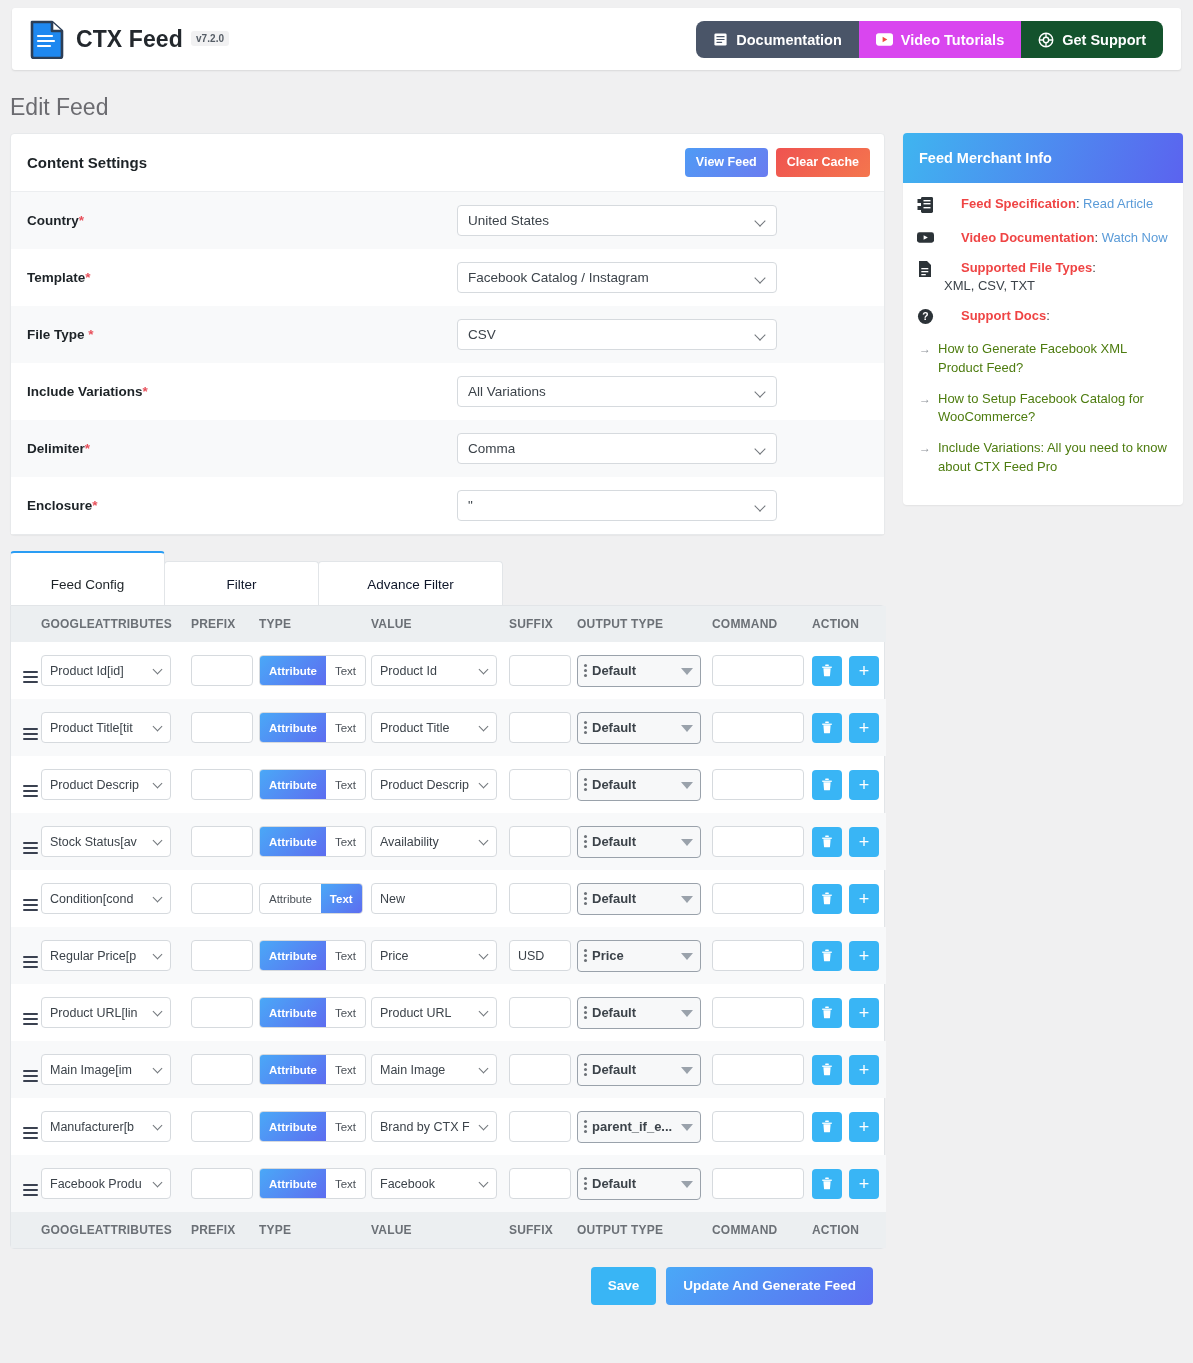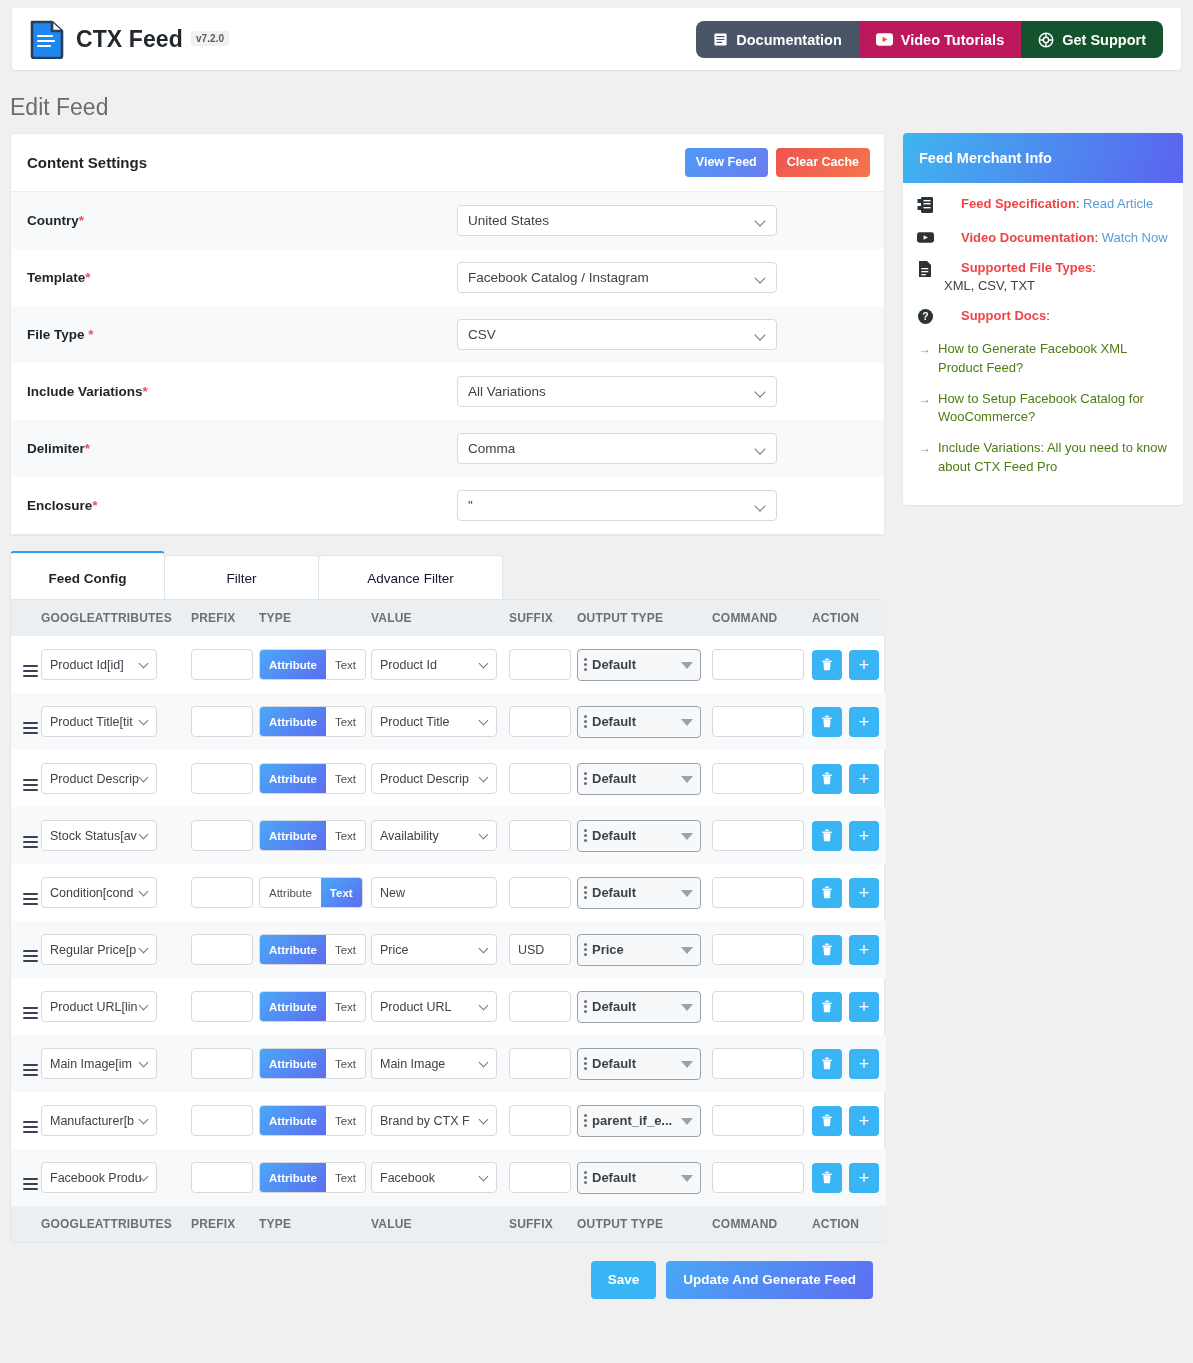--- a/index.html
+++ b/index.html
@@ -59,21 +59,21 @@
     display: flex; align-items: center;
     gap: 8px;
     padding: 0 17px;
     font-size: 14.5px;
     font-weight: 700;
     color: #fff;
     cursor: pointer;
     white-space: nowrap;
   }
   .tl-doc { background: #4a5568; }
-  .tl-vid { background: #be185d; justify-content: center; }
+  .tl-vid { background: #d946ef; justify-content: center; }
   .tl-sup { background: #14532d; }
   .tl-ico { display:flex; align-items:center; }
 
   
   .page-title {
     font-size: 23px;
     font-weight: 400;
     color: #6b6b70;
     margin: 24px 0 12px 10px;
   }
@@ -180,23 +180,23 @@
     width: 155px;
     text-align: center;
     font-size: 13.5px;
     color: #0f172a;
     cursor: pointer;
     margin-right: -1px;
     position: relative;
   }
   .tab.active {
     color: #1d2327;
-    font-weight: 700;
+    font-weight: 400;
     border-top: 2px solid #2a9df4;
-    padding-top: 18px;
+    padding-top: 24px;
     z-index: 2;
   }
   .tab.wide { width: 185px; }
 
   .table-card {
     background: #fff;
     border: 1px solid #e2e5e8;
     border-radius: 0 4px 4px 4px;
   }
 
@@ -249,21 +249,21 @@
   .mini.noarrow { padding-right: 8px; }
   .mini.select::after {
     content: "";
     position: absolute;
     right: 9px; top: 10px;
     width: 6px; height: 6px;
     border-right: 1.6px solid #72777c;
     border-bottom: 1.6px solid #72777c;
     transform: rotate(45deg);
   }
-  .w-attr  { width: 116px; }
+  .w-attr  { width: 130px; }
   .w-prefix{ width: 62px; }
   .w-value { width: 126px; }
   .w-suffix{ width: 62px; }
   .w-cmd   { width: 92px; }
 
   
   .toggle { display: inline-flex; height: 31px; border-radius: 4px; overflow: hidden;
             border: 1px solid #d6dade; background: #fff; }
   .toggle span {
     display: flex; align-items: center; justify-content: center;

